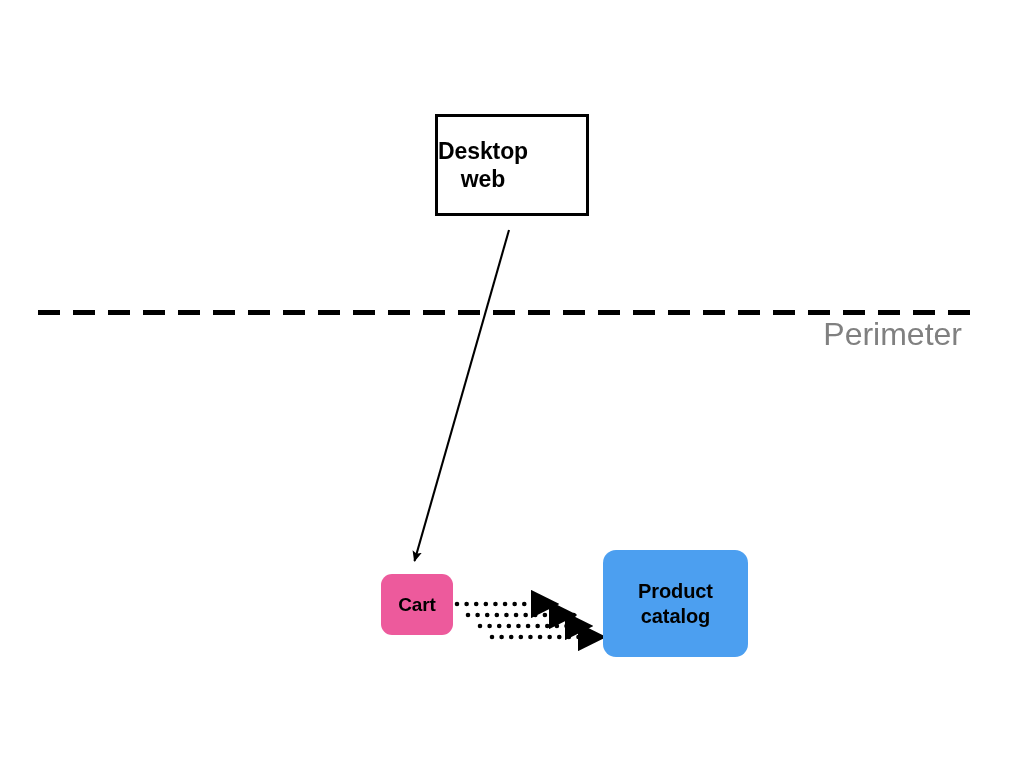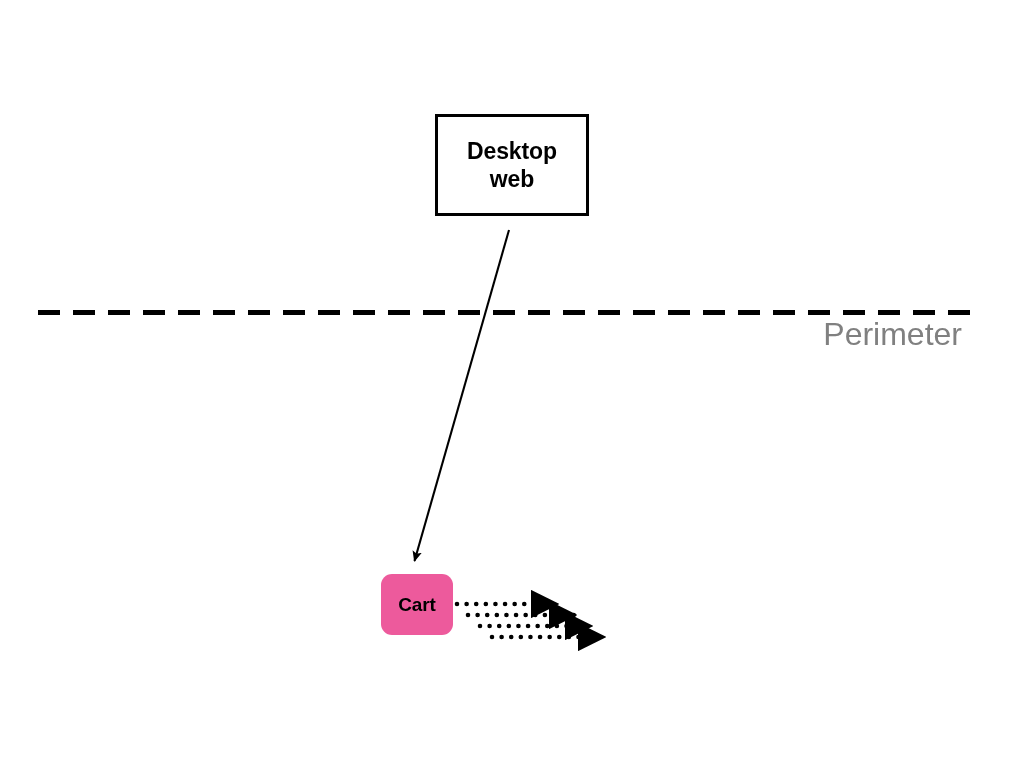--- a/index.html
+++ b/index.html
@@ -29,21 +29,21 @@
     height: 768px;
     overflow: visible;
   }
 
   
   .node-rect {
     position: absolute;
     box-sizing: border-box;
     display: flex;
     align-items: center;
-    justify-content: center;
+    justify-content: flex-start;
     text-align: center;
     background: #ffffff;
     border: 3px solid #000000;
     color: #000000;
     font-weight: bold;
     line-height: 1.22;
     letter-spacing: -0.1px;
     z-index: 3;
   }
   #node-desktop-web {
@@ -143,14 +143,20 @@
     <span>
       <span>Desktop</span><br>
       <span>web</span>
     </span>
   </div>
 
   <div id="node-cart" class="node-pill" style="background: rgb(237, 90, 156); color: rgb(0, 0, 0);">
     <span>Cart</span>
   </div>
 
+  <div id="node-product-catalog" class="node-pill" style="background: rgb(76, 159, 240); color: rgb(0, 0, 0);">
+    <span>
+      <span>Product</span><br>
+      <span>catalog</span>
+    </span>
+  </div>
 
 </div>
 
 </body></html>

